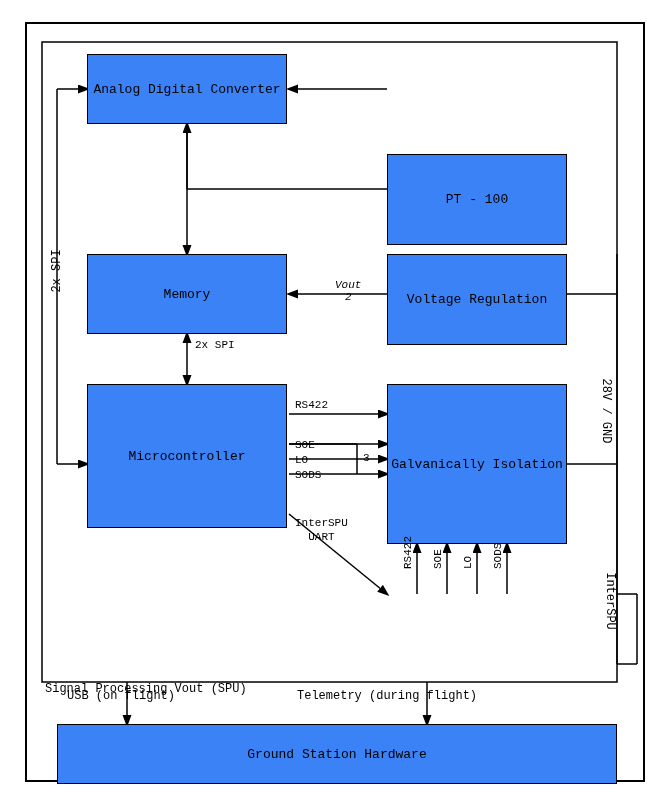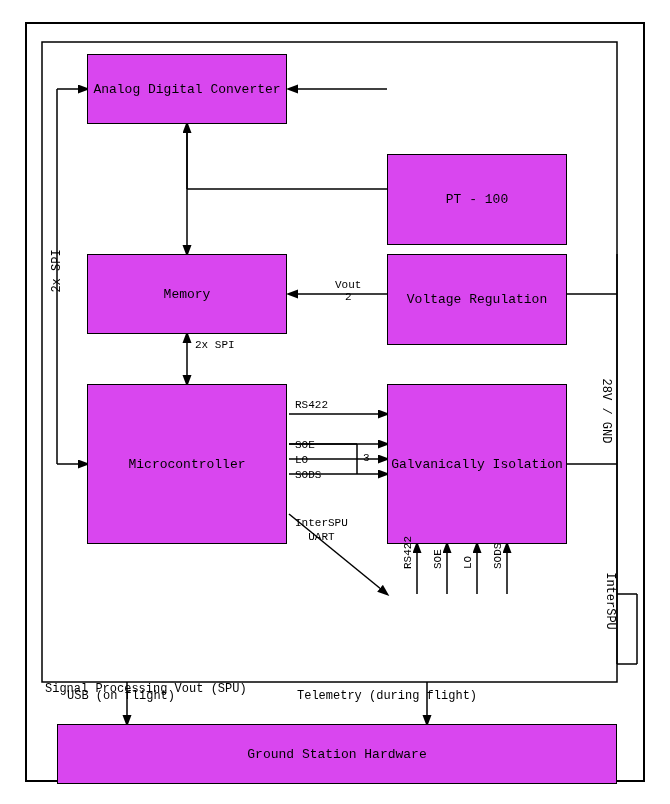--- a/index.html
+++ b/index.html
@@ -17,21 +17,21 @@
     .diagram {
       width: 620px;
       height: 760px;
       position: relative;
       border: 2px solid #000;
       background: #fff;
     }
     .box {
       position: absolute;
       border: 1.5px solid #000;
-      background: #d946ef;
+      background: #3b82f6;
       display: flex;
       align-items: center;
       justify-content: center;
       text-align: center;
     }
     .label {
       position: absolute;
       background: transparent;
       font-family: 'Courier New', Courier, monospace;
       font-size: 12px;
@@ -122,21 +122,21 @@
   </div>
 
   <div class="box" style="left:60px; top:230px; width:200px; height:80px;">
     <span>Memory</span>
   </div>
 
   <div class="box" style="left:360px; top:230px; width:180px; height:91px;">
     <span>Voltage Regulation</span>
   </div>
 
-  <div class="box" style="left:60px; top:360px; width:200px; height:160px;">
+  <div class="box" style="left:60px; top:360px; width:200px; height:144px;">
     <span>Microcontroller</span>
   </div>
 
   <div class="box" style="left:360px; top:360px; width:180px; height:160px;">
     <span>Galvanically Isolation</span>
   </div>
 
 
   <div class="box" style="left:30px; top:700px; width:560px; height:60px;">
     <span>Ground Station Hardware</span>
@@ -151,21 +151,21 @@
   </div>
 
   <div class="label" style="right:2px; top:380px; font-size:12px; transform: rotate(90deg); transform-origin: center center; width:70px;">
     <span>28V / GND</span>
   </div>
 
   <div class="label" style="right:-2px; top:570px; font-size:12px; transform: rotate(90deg); transform-origin: center center; width:70px;">
     <span>InterSPU</span>
   </div>
 
-  <div class="label" style="left:308px; top:255px; font-size:11px;">
+  <div class="label" style="left:308px; top:255px; font-size:11px;font-style:italic;">
     <span>Vout</span><br><span>2</span>
   </div>
 
   <div class="label" style="left:168px; top:315px; font-size:11px;">
     <span>2x SPI</span>
   </div>
 
   <div class="label" style="left:268px; top:375px; font-size:11px;">
     <span>RS422</span>
   </div>

